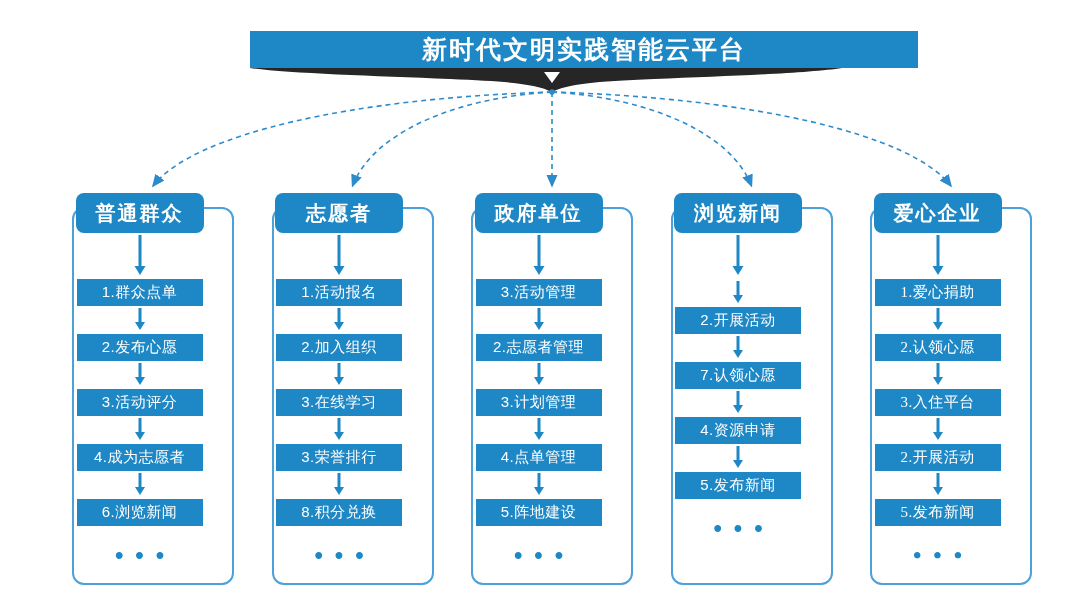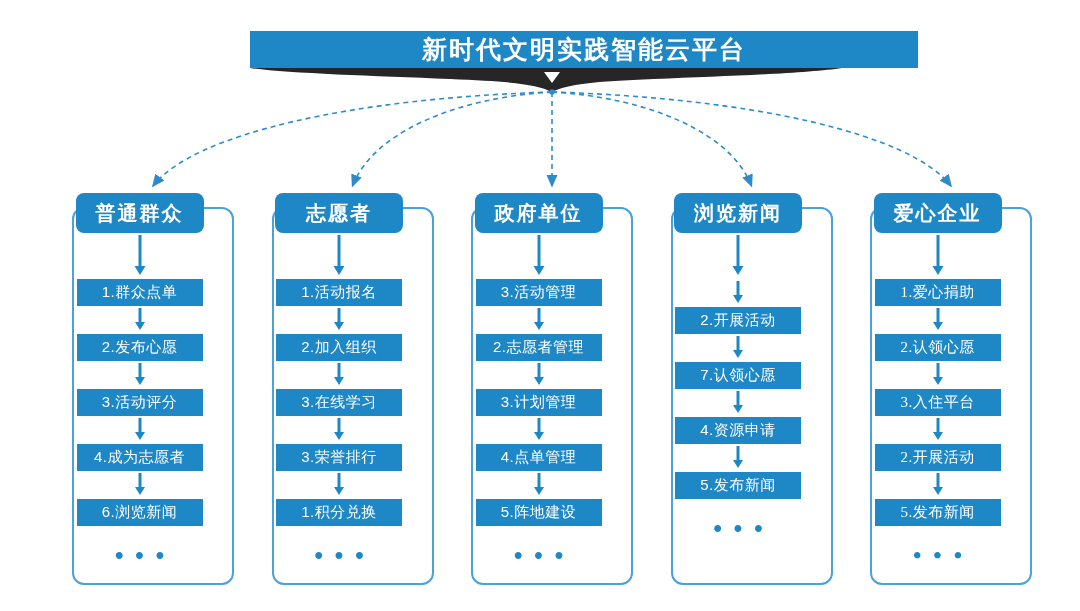--- a/index.html
+++ b/index.html
@@ -139,21 +139,21 @@
           <div class="item">3.在线学习</div>
           <svg class="arrow small" width="14" height="28">
       <line x1="7" y1="2" x2="7" y2="17"></line>
       <polygon points="2,16 12,16 7,24"></polygon>
     </svg>
           <div class="item">3.荣誉排行</div>
           <svg class="arrow small" width="14" height="28">
       <line x1="7" y1="2" x2="7" y2="17"></line>
       <polygon points="2,16 12,16 7,24"></polygon>
     </svg>
-          <div class="item">1.积分兑换</div>
+          <div class="item">8.积分兑换</div>
         </div>
       <div class="dots">•••</div>
     </div>
       <div class="column" style="left: 471px; justify-content: center;">
       <div class="outline"></div>
       <div class="header">政府单位</div>
       <svg class="arrow long" width="14" height="46">
         <line x1="7" y1="2" x2="7" y2="34"></line>
         <polygon points="1.5,33 12.5,33 7,42"></polygon>
       </svg>

